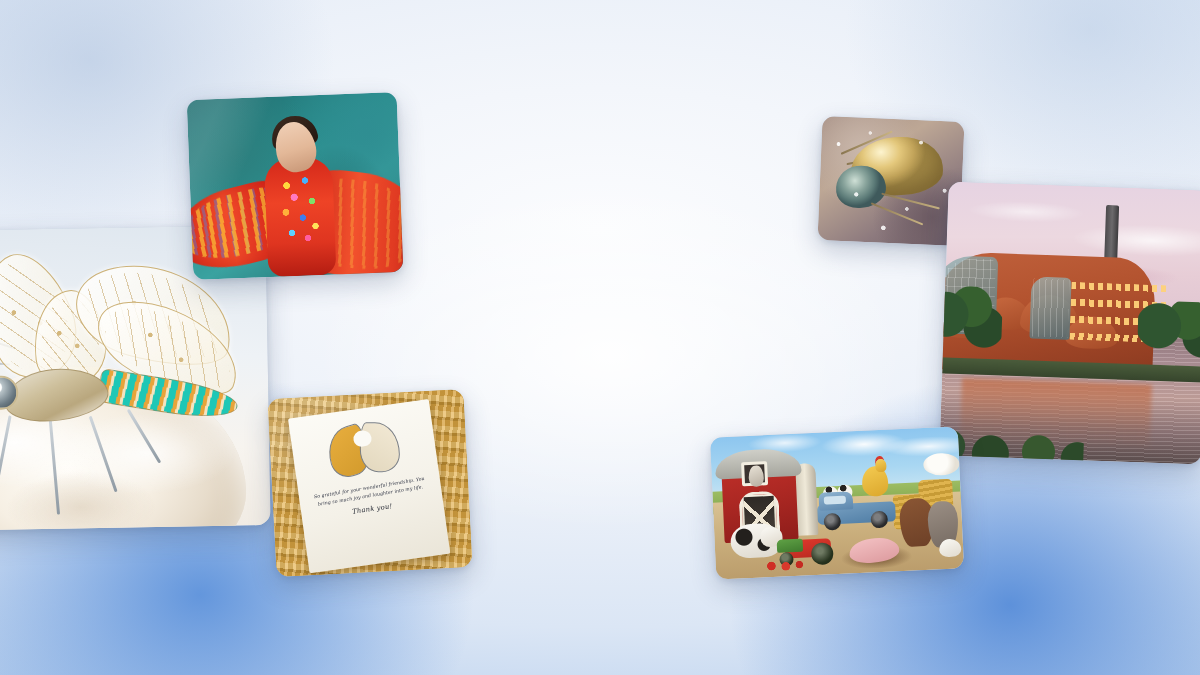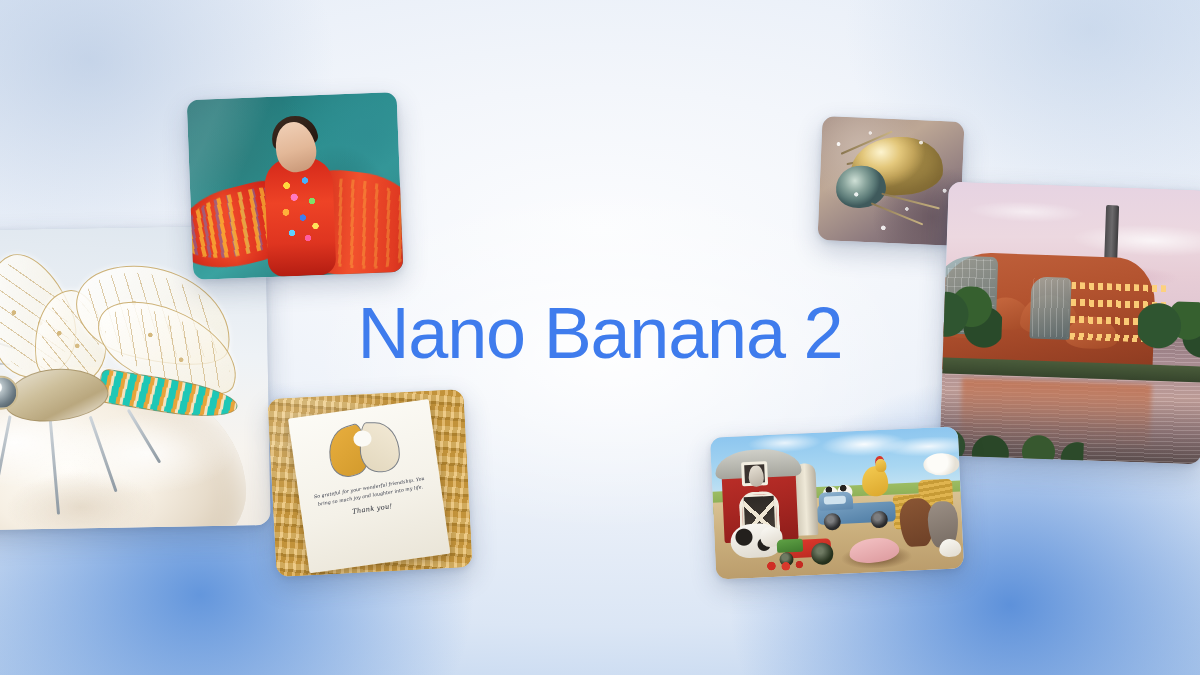--- a/index.html
+++ b/index.html
@@ -686,15 +686,14 @@
           <div class="hh left"></div>
           <div class="hh right"></div>
           <div class="hh-notch"></div>
         </div>
         <div class="card-msg">So grateful for your wonderful friendship. You bring so much joy and laughter into my life.</div>
         <div class="card-thanks">Thank you!</div>
       </div>
     </div>
   </div>
 
-  <h1 class="title">Nano Banana 2</h1>
 
 </div>
 
 </body></html>

